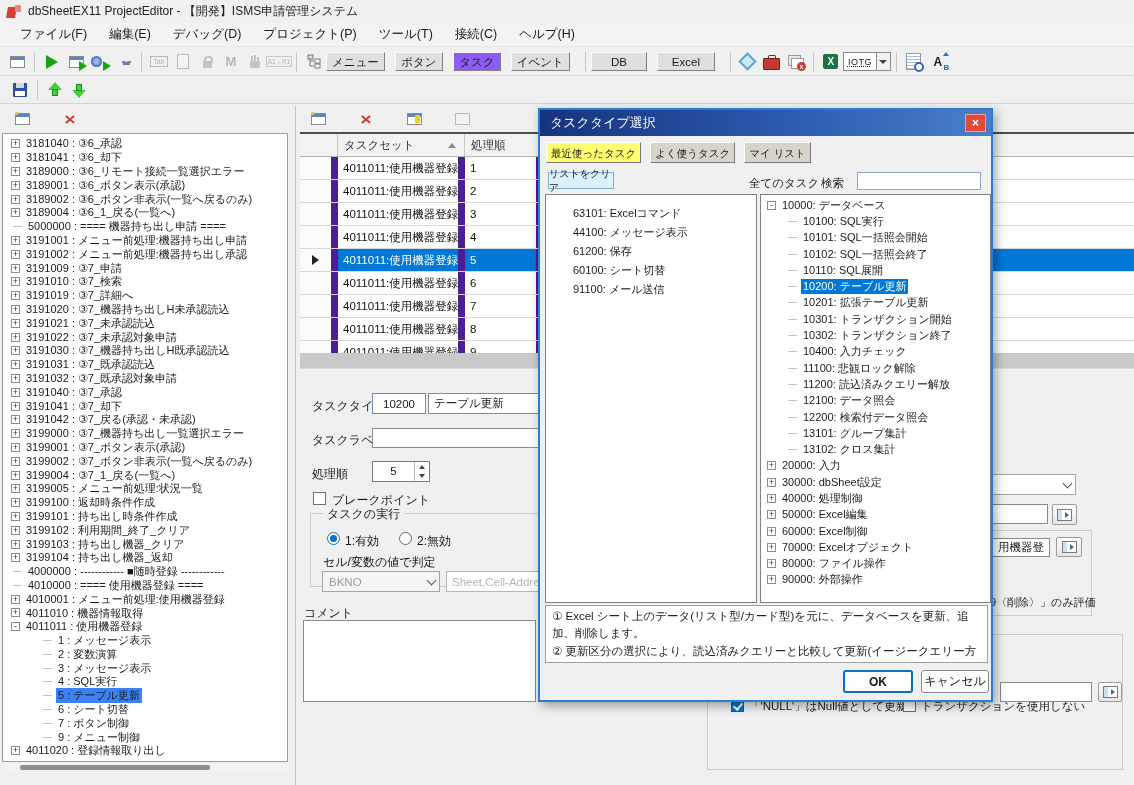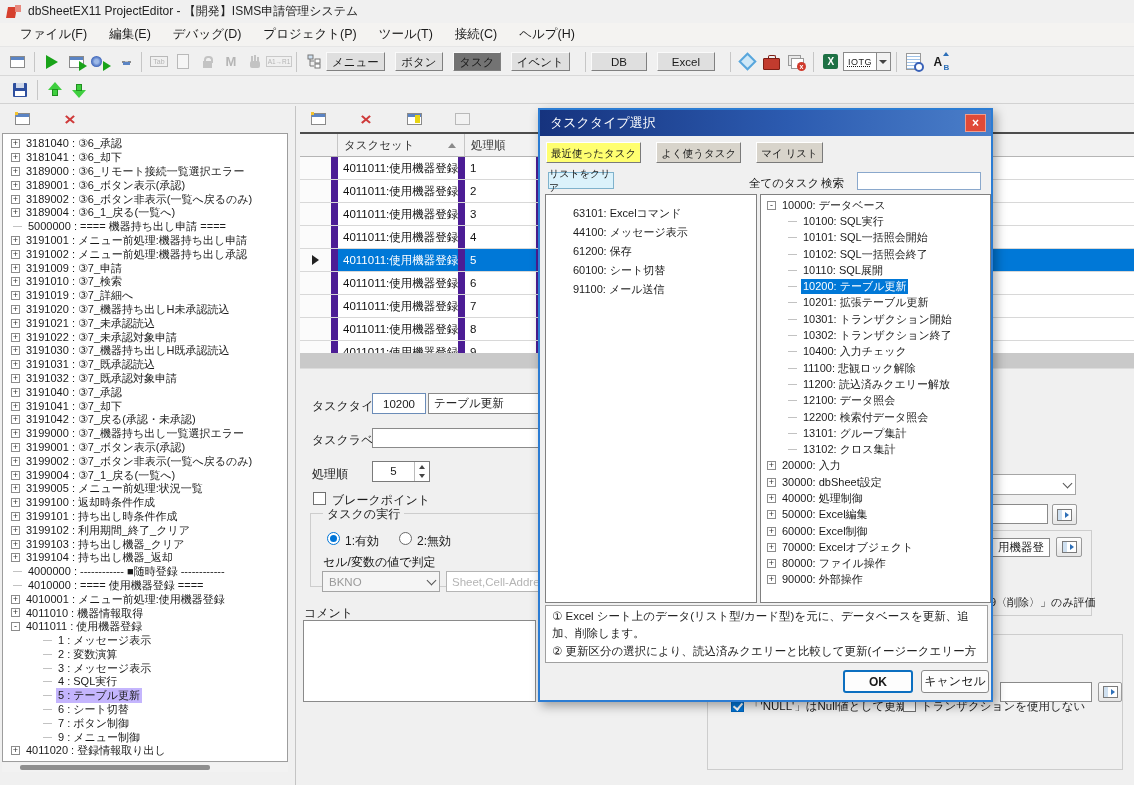--- a/index.html
+++ b/index.html
@@ -38,21 +38,21 @@
   .redx{color:#cf3a3a;font-size:17px;font-weight:bold;line-height:1;transform:scaleX(1.15)}
   .dis{color:#b5b5b5}
   .tab-glyph{font-size:7px;border:1px solid #b9b9b9;color:#b5b5b5;padding:1px 2px;line-height:1}
   .page{width:10px;height:13px;border:1px solid #b9b9b9;background:#f5f5f5}
   .lock{width:9px;height:7px;background:#c3c3c3;position:relative;margin-top:5px}
   .lock::before{content:"";position:absolute;left:1px;top:-5px;width:5px;height:5px;border:2px solid #c3c3c3;border-bottom:none;border-radius:4px 4px 0 0}
   .mglyph{font-weight:bold;font-size:13px}
   .a1r1{font-size:6.5px;letter-spacing:0;border:1px solid #c9c9c9;padding:1px 1px;color:#b5b5b5}
   .vbtn{min-width:48px;padding:0 5px;height:19px;line-height:18px;text-align:center;font-size:11.5px;
     background:#dfdfdf;border:1px solid;border-color:#fafafa #808080 #808080 #fafafa;margin-right:10px;box-sizing:border-box;flex:none}
-  .vbtn.active{background:#737373}
+  .vbtn.active{background:#8b5cf6}
   .diamond{width:9px;height:9px;background:#cfe8f7;border:2px solid #59a6dc;transform:rotate(45deg)}
   .toolbox{width:15px;height:10px;background:#c23b2e;border:1px solid #7d1f16;border-radius:1px;position:relative;margin-top:4px}
   .toolbox::before{content:"";position:absolute;left:4px;top:-4px;width:6px;height:3px;border:1px solid #7d1f16;border-bottom:none;border-radius:2px 2px 0 0}
   .formx{position:relative;width:16px;height:14px}
   .formx .w1{position:absolute;left:0;top:0;width:11px;height:9px;border:1px solid #999;background:#e9e9e9}
   .formx .w2{position:absolute;left:3px;top:3px;width:11px;height:9px;border:1px solid #999;background:#fff}
   .formx .dot{position:absolute;right:-2px;bottom:-2px;width:9px;height:9px;border-radius:50%;background:#d03a2c;color:#fff;font-size:7px;line-height:9px;text-align:center;font-weight:bold}
   .xlicon{width:15px;height:15px;background:#1e7145;border-radius:2px;color:#fff;font-weight:bold;font-size:10px;display:flex;align-items:center;justify-content:center}
   .iotg{height:17px;border:1px solid #8a8a8a;background:#fff;font-size:9px;letter-spacing:.5px;display:flex;align-items:center;padding:0 4px;text-decoration:underline dotted}
   .ddzone{width:13px;height:17px;border:1px solid #8a8a8a;border-left:none;background:#f2f2f2;display:flex;align-items:center;justify-content:center}
@@ -82,21 +82,21 @@
 
   #left-tree-box{position:absolute;left:2px;top:133px;width:286px;height:629px;background:#fff;
     border:1px solid #9d9d9d;box-sizing:border-box;overflow:hidden}
   #left-tree{position:absolute;left:2px;top:3px;right:12px;bottom:0;overflow:hidden}
   .trow{height:13.8px;display:flex;align-items:center;font-size:11px;white-space:nowrap}
   .trow.ind{padding-left:30px}
   .expander{width:9px;height:9px;border:1px solid #8c8c8c;background:#fff;font-size:9px;line-height:7px;
     text-align:center;margin-left:6px;margin-right:4px;box-sizing:border-box;flex:none;color:#333}
   .dash{width:9px;height:1px;background:#c2c2c2;margin-left:8px;margin-right:4px;flex:none}
   .tlabel{padding:0 2px}
-  .tlabel.sel{background:#c4b5fd}
+  .tlabel.sel{background:#3b82f6}
   .scroll-v{position:absolute;background:#f2f2f2}
   .scroll-v .thumb{position:absolute;left:1px;right:1px;background:#c8c8c8}
   #left-vscroll{right:3px;top:134px;width:10px;height:626px}
   #left-hscroll{position:absolute;left:2px;top:763px;width:286px;height:9px;background:#f2f2f2}
   #left-hscroll .thumb{position:absolute;left:18px;top:2px;width:190px;height:5px;background:#8f8f8f;border-radius:2px}
 
   
   #grid{position:absolute;left:300px;top:132px;width:834px;height:221px;background:#fff;border-top:2px solid #4d4d4d}
   .ghead{display:flex;height:22px;background:#f2f2f2;border-bottom:1px solid #b5b5b5}
   .ghcell{border-right:1px solid #c6c6c6;box-sizing:border-box;font-size:11.5px;display:flex;align-items:center;
@@ -148,21 +148,21 @@
   .note-text{position:absolute;font-size:11px;color:#222;white-space:nowrap}
 
   
   #dialog{position:absolute;left:538px;top:108px;width:455px;height:594px;background:#f0f0f0;
     border:2px solid #2b7cd3;box-sizing:border-box;box-shadow:3px 4px 10px rgba(0,0,0,.35);z-index:10}
   .dtitle{position:absolute;left:0;top:0;right:0;height:26px;
     background:linear-gradient(90deg,#16337e,#2c5bb0 55%,#4a7ec9);display:flex;align-items:center;
     padding-left:10px;color:#fff;font-size:13px}
   .dclose{position:absolute;right:5px;top:4px;width:21px;height:18px;background:#e04a38;border:1px solid #ef9c8d;
     color:#fff;display:flex;align-items:center;justify-content:center;font-size:12px;font-weight:bold;box-sizing:border-box}
-  #dialog-tabs{position:absolute;left:6px;top:32px;height:21px;display:flex;gap:15px}
+  #dialog-tabs{position:absolute;left:6px;top:32px;height:21px;display:flex;gap:9px}
   .dtab{padding:0 4px;height:21px;line-height:20px;font-size:10.5px;background:#d8d4cb;
     border:1px solid;border-color:#fff #7a7a7a #7a7a7a #fff;box-sizing:border-box;white-space:nowrap}
   .dtab.active{background:#ffff70}
   .dbtn-clear{position:absolute;left:8px;top:62px;width:66px;height:17px;background:#dbf2fb;border:1px solid #7fb2cc;
     font-size:10px;display:flex;align-items:center;justify-content:center;box-sizing:border-box}
   .dlistbox{position:absolute;background:#fff;border:1px solid #808080;box-sizing:border-box;overflow:hidden}
   #recent-box{left:5px;top:84px;width:212px;height:409px}
   #recent-list{padding-top:9px}
   .ritem{height:19px;padding-left:27px;font-size:11px;white-space:nowrap;display:flex;align-items:center}
   .dhdr{position:absolute;font-size:11.5px;white-space:nowrap}

